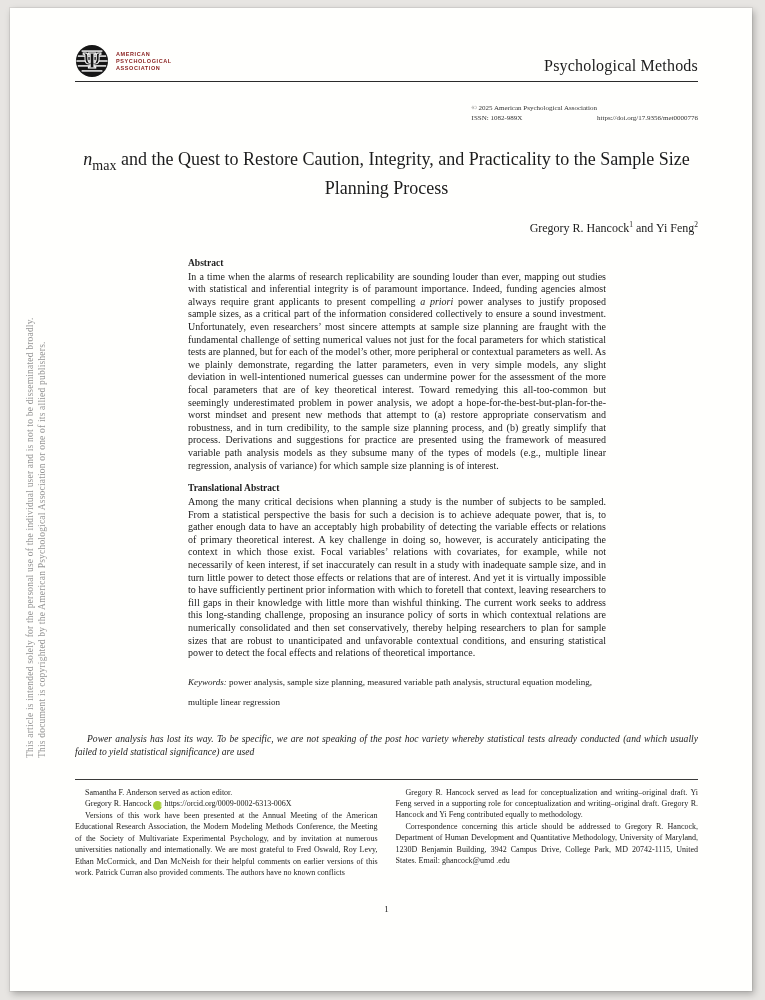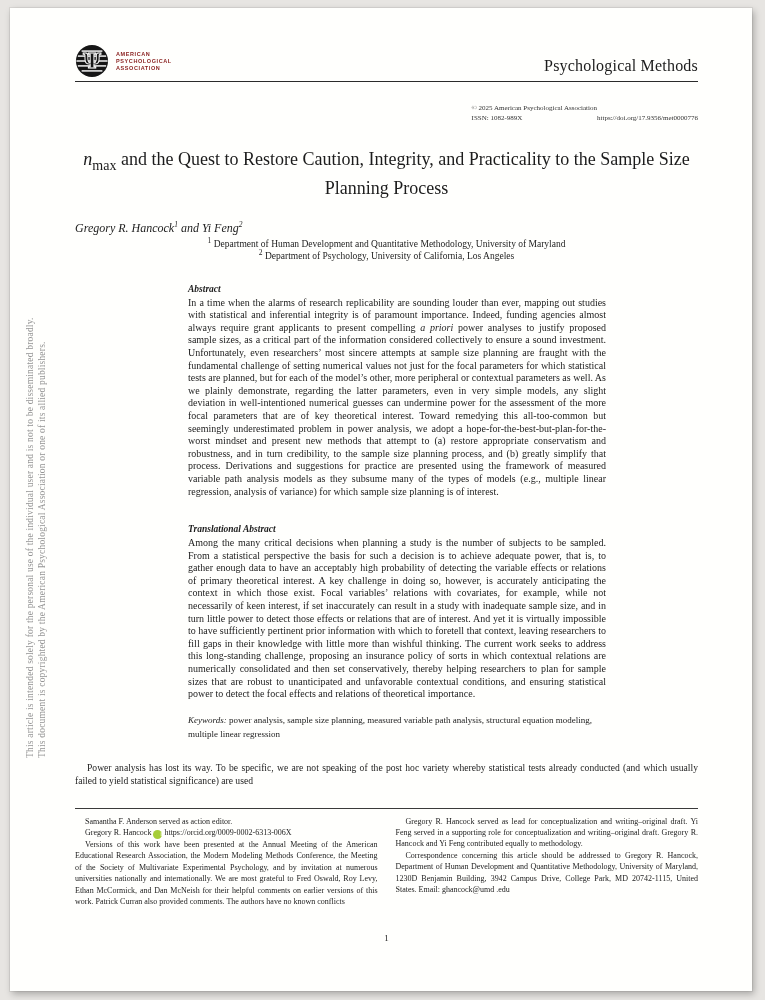--- a/index.html
+++ b/index.html
@@ -39,36 +39,36 @@
   }
   .journal-name { font-size:16px; letter-spacing:0.2px; padding-bottom:3px; }
   .header-rule { border-top:1.6px solid #2b2b2b; margin-top:3px; }
   .meta-row { display:flex; justify-content:flex-end; margin-top:22px; font-size:7px; line-height:9.5px; color:#333; }
   .meta-right { align-self:flex-end; }
 
   
   .title { margin-top:25px; text-align:center; font-size:18px; line-height:23px; }
   .title .tvar { font-style:italic; }
   .title sub { font-size:14px; }
-  .byline { margin-top:21px; text-align:left; font-size:12px;font-style:italic; }
+  .byline { margin-top:21px; text-align:right; font-size:12px; }
   sup.aff { font-size:7.5px; vertical-align:super; line-height:0; }
   .affils { margin-top:2px; text-align:center; font-size:9.5px; line-height:12px; }
 
   
   .abstract-block { margin-top:22px; margin-left:113px; width:418px; }
-  .abs-heading { font-size:9.5px; font-weight:bold; font-style:italic; margin-bottom:3px; }
+  .abs-heading { font-size:9.5px; font-weight:bold; margin-bottom:3px; }
   .abs-text { font-size:10px; line-height:12.6px; text-align:justify; }
-  .trans-block { margin-top:26px; }
-  .kw { margin-top:12px; font-size:9px; line-height:14px; }
+  .trans-block { margin-top:11px; }
+  .kw { margin-top:12px; font-size:9px; line-height:20px; }
   .kw .kw-label { font-style:italic; }
 
   
   .body-cols { margin-top:20px; display:flex; gap:13px; font-size:9.6px; line-height:13.4px; text-align:justify; }
   .body-cols .col { flex:1; }
-  .body-cols p { text-indent:12px; }
+  .body-cols p { text-indent:12px;font-style:italic; }
 
   
   .fn-rule { border-top:1px solid #3a3a3a; margin-top:20px; }
   .fn-cols { margin-top:7px; display:flex; gap:18px; font-size:8px; line-height:11.4px; text-align:justify; color:#222; }
   .fn-cols .col { flex:1; }
   .fn-cols p { text-indent:10px; }
   .fn-cols p.no-indent { text-indent:0; }
   .orcid-badge {
     display:inline-flex; align-items:center; justify-content:center;
     width:9px; height:9px; border-radius:50%;
@@ -118,24 +118,20 @@
         <div>© 2025 American Psychological Association</div>
         <div>ISSN: 1082-989X</div>
       </div>
       <div class="meta-right">https://doi.org/17.9356/met0000776</div>
     </div>
 
     <div class="title"><span class="tvar">n</span><sub>max</sub><span> and the Quest to Restore Caution, Integrity, and Practicality to the Sample Size Planning Process</span></div>
 
     <div class="byline"><span>Gregory R. Hancock</span><sup class="aff">1</sup><span> and </span><span>Yi Feng</span><sup class="aff">2</sup></div>
 
-    <div class="affils">
-      <div><sup class="aff">1</sup><span> Department of Human Development and Quantitative Methodology, University of Maryland</span></div>
-      <div><sup class="aff">2</sup><span> Department of Psychology, University of California, Los Angeles</span></div>
-    </div>
 
     <div class="abstract-block">
       <div class="abs-heading">Abstract</div>
       <div class="abs-text"><span>In a time when the alarms of research replicability are sounding louder than ever, mapping out studies with statistical and inferential integrity is of paramount importance. Indeed, funding agencies almost always require grant applicants to present compelling </span><i>a priori</i><span> power analyses to justify proposed sample sizes, as a critical part of the information considered collectively to ensure a sound investment. Unfortunately, even researchers’ most sincere attempts at sample size planning are fraught with the fundamental challenge of setting numerical values not just for the focal parameters for which statistical tests are planned, but for each of the model’s other, more peripheral or contextual parameters as well. As we plainly demonstrate, regarding the latter parameters, even in very simple models, any slight deviation in well-intentioned numerical guesses can undermine power for the assessment of the more focal parameters that are of key theoretical interest. Toward remedying this all-too-common but seemingly underestimated problem in power analysis, we adopt a hope-for-the-best-but-plan-for-the-worst mindset and present new methods that attempt to (a) restore appropriate conservatism and robustness, and in turn credibility, to the sample size planning process, and (b) greatly simplify that process. Derivations and suggestions for practice are presented using the framework of measured variable path analysis models as they subsume many of the types of models (e.g., multiple linear regression, analysis of variance) for which sample size planning is of interest.</span></div>
 
       <div class="trans-block">
         <div class="abs-heading">Translational Abstract</div>
         <div class="abs-text">Among the many critical decisions when planning a study is the number of subjects to be sampled. From a statistical perspective the basis for such a decision is to achieve adequate power, that is, to gather enough data to have an acceptably high probability of detecting the variable effects or relations of primary theoretical interest. A key challenge in doing so, however, is accurately anticipating the context in which those exist. Focal variables’ relations with covariates, for example, while not necessarily of keen interest, if set inaccurately can result in a study with inadequate sample size, and in turn little power to detect those effects or relations that are of interest. And yet it is virtually impossible to have sufficiently pertinent prior information with which to foretell that context, leaving researchers to fill gaps in their knowledge with little more than wishful thinking. The current work seeks to address this long-standing challenge, proposing an insurance policy of sorts in which contextual relations are numerically consolidated and then set conservatively, thereby helping researchers to plan for sample sizes that are robust to unanticipated and unfavorable contextual conditions, and ensuring statistical power to detect the focal effects and relations of theoretical importance.</div>
       </div>
 

